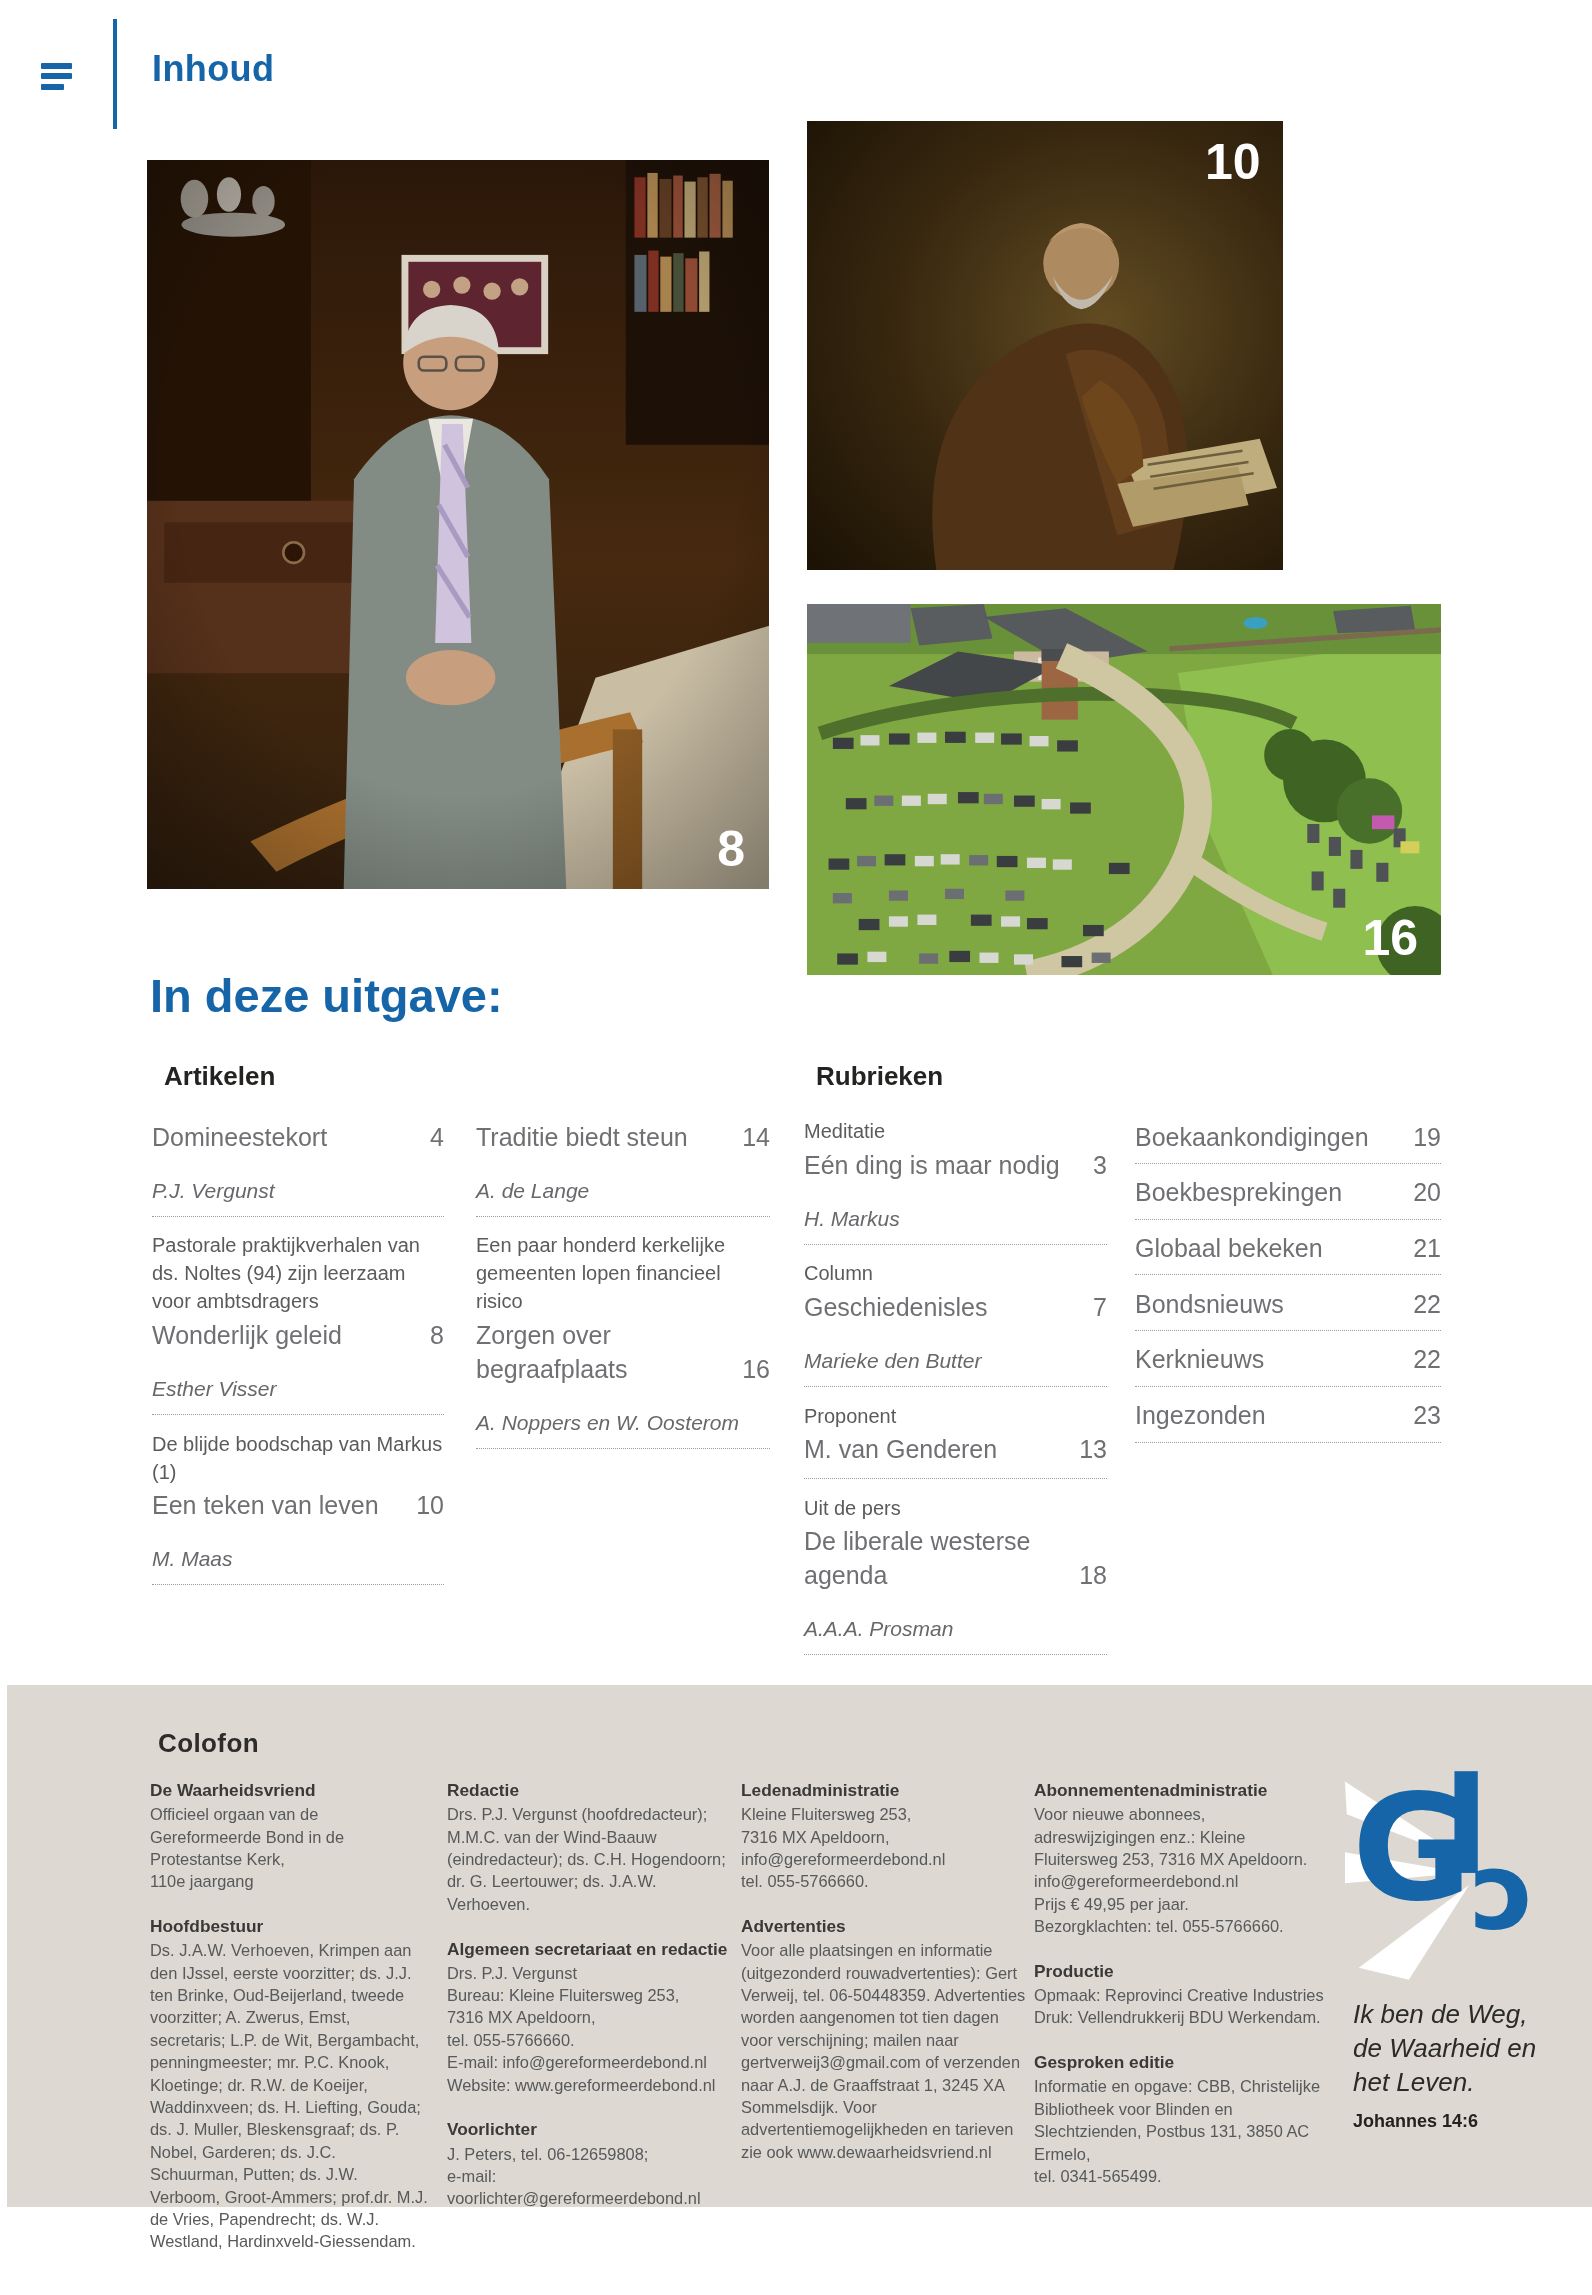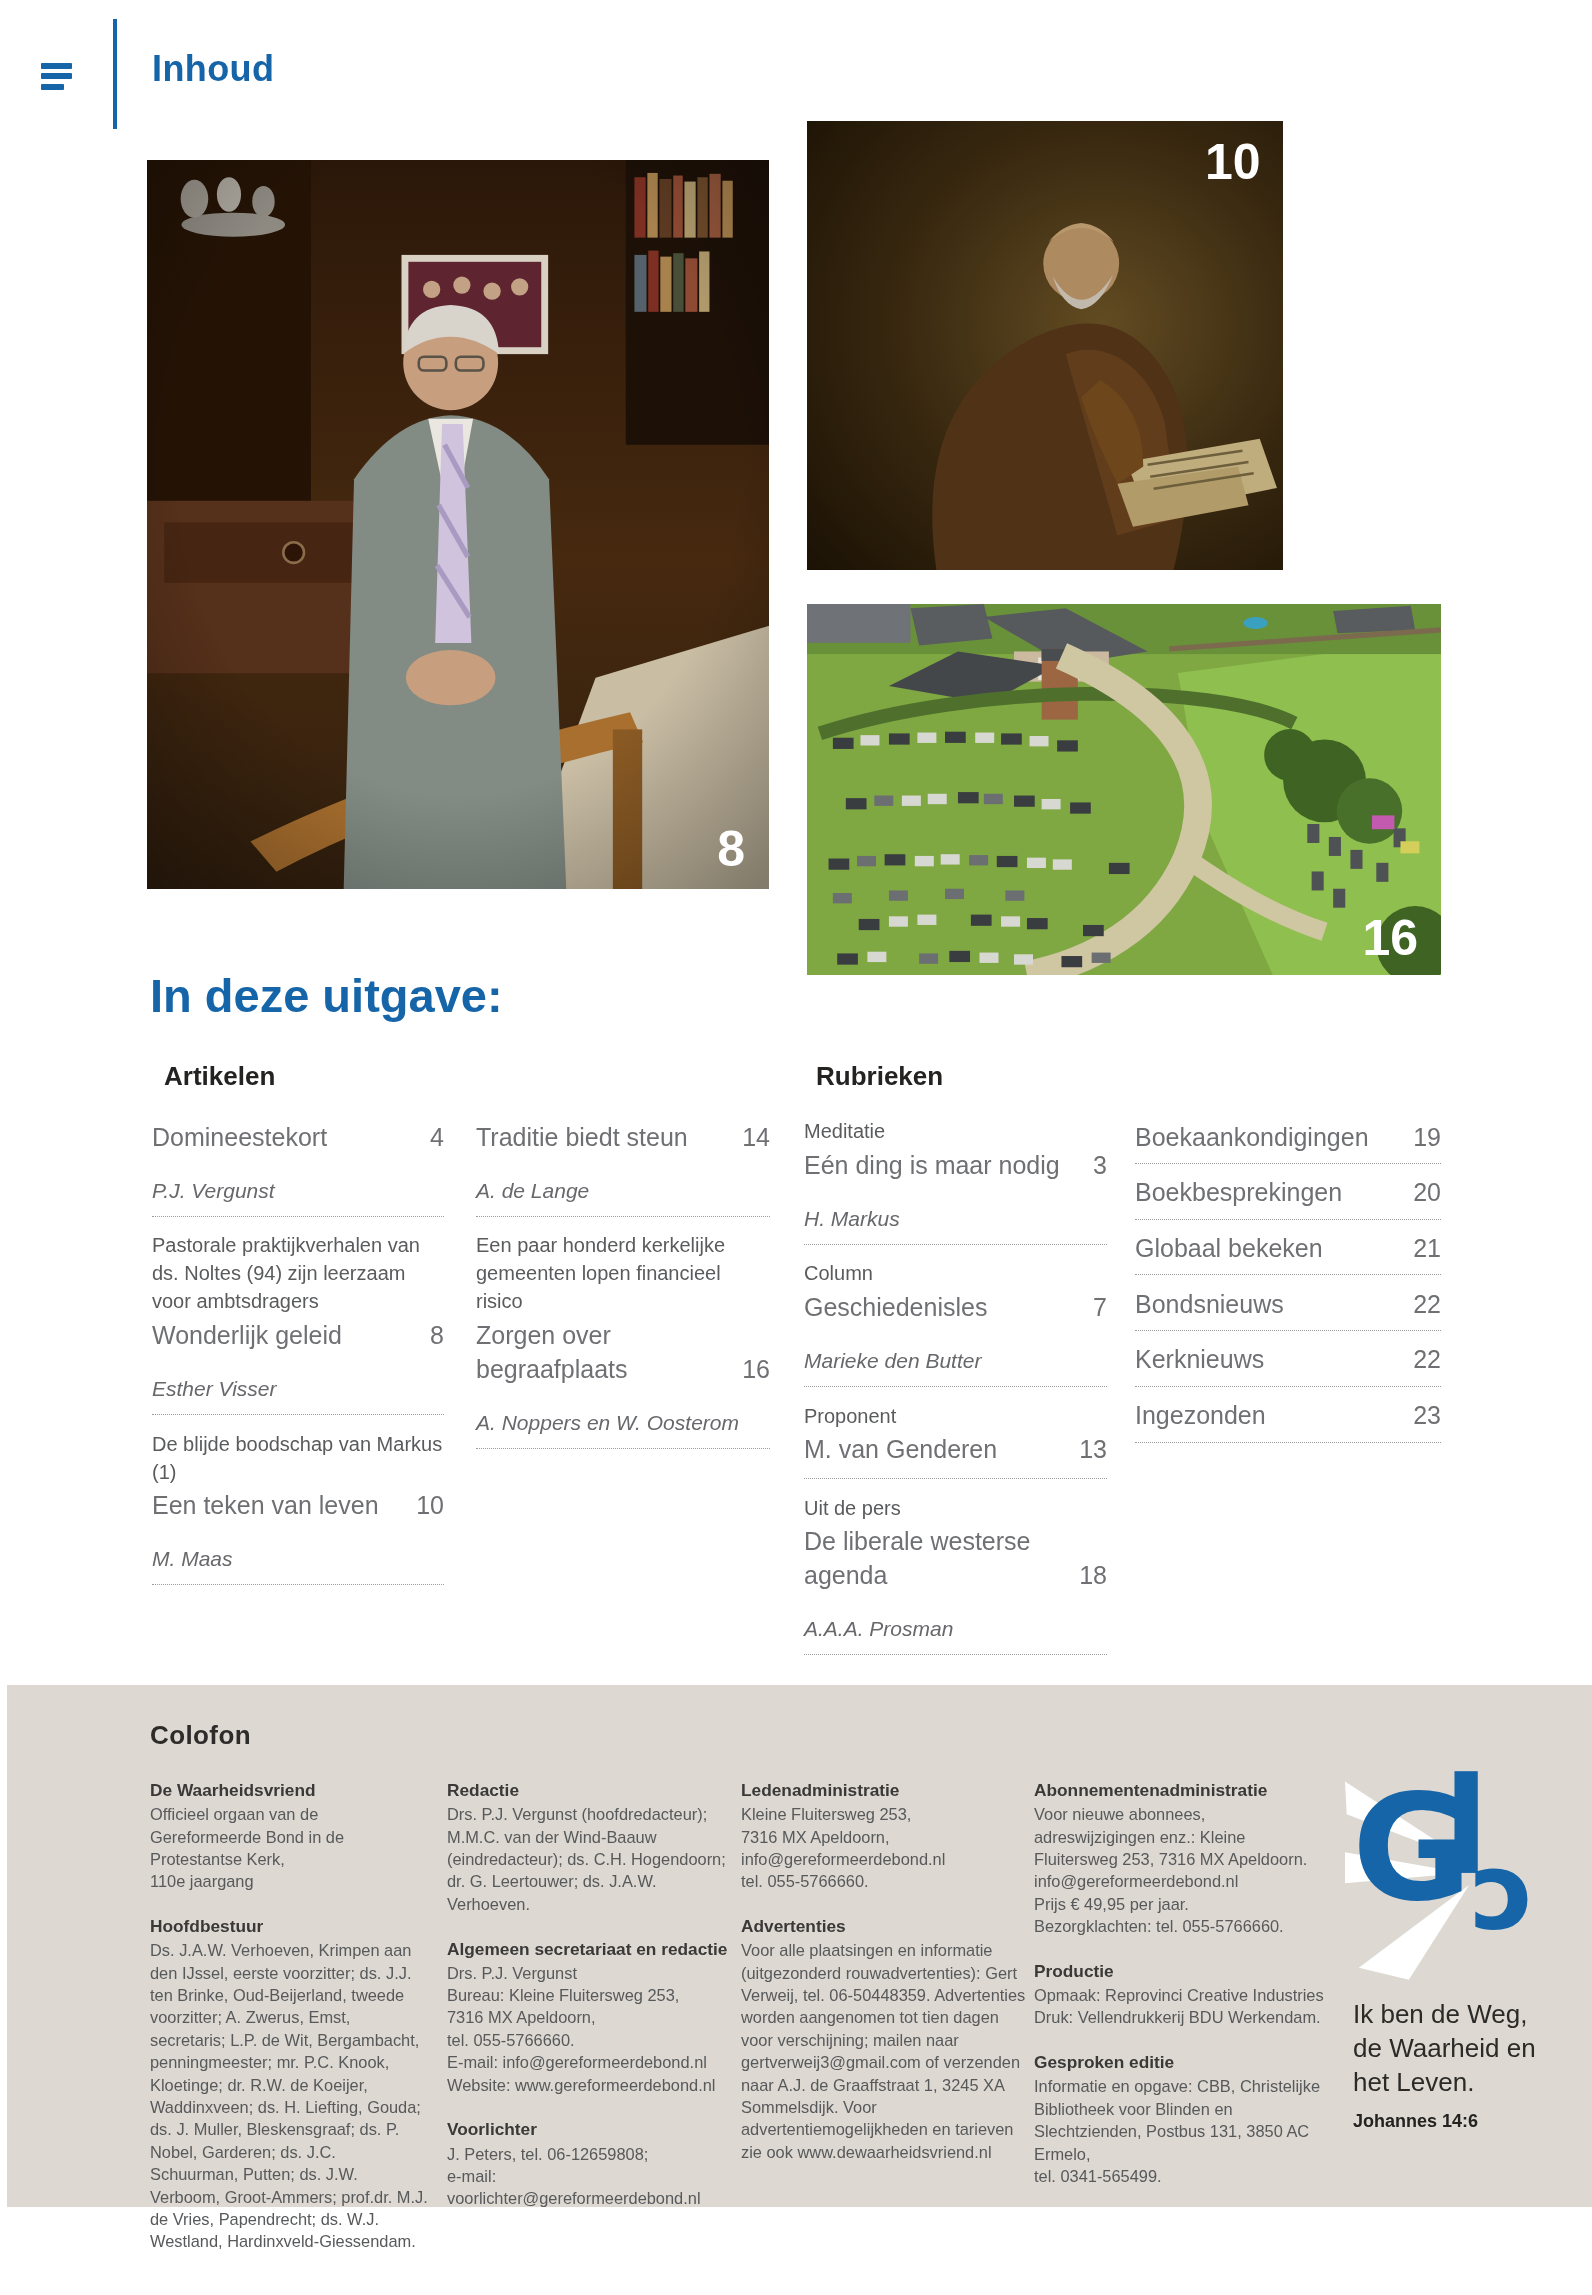--- a/index.html
+++ b/index.html
@@ -41,32 +41,32 @@
   .toc-item{padding-bottom:12px;margin-bottom:14.7px;border-bottom:1.7px dotted #9e9d99;cursor:pointer;}
   .toc-intro{font-size:20px;line-height:28px;color:#5a5b5d;}
   .toc-titlerow{display:flex;justify-content:space-between;align-items:flex-end;margin-top:2.6px;}
   .toc-title{font-size:25px;line-height:34px;color:#6f7073;flex:1;padding-right:8.6px;}
   .toc-page{font-size:25px;line-height:34px;color:#6f7073;}
   .toc-author{font-style:italic;font-size:21px;line-height:26px;color:#67686b;margin-top:24px;}
   #toc-s .toc-item{padding-bottom:9.5px;margin-bottom:11.2px;}
 
   
   #colofon{position:absolute;left:7px;top:1685px;width:1585px;height:522px;background:#ddd8d1;}
-  #colofon-head{position:absolute;left:143px;top:35px;margin:0;font-size:26px;font-weight:bold;color:#2d2c2b;letter-spacing:0.4px;}
+  #colofon-head{position:absolute;left:143px;top:35px;margin:8px;font-size:26px;font-weight:bold;color:#2d2c2b;letter-spacing:0.4px;}
   .cf-col{position:absolute;top:86px;font-size:16.4px;line-height:22.4px;color:#57595b;}
   #cf-1{left:143px;width:278px;}
   #cf-2{left:440px;width:285px;}
   #cf-3{left:734px;width:292px;}
   #cf-4{left:1027px;width:293px;}
   .cf-h{font-weight:bold;color:#3a3938;font-size:17.3px;margin:22.4px 0 0 0;}
   .cf-col .cf-block:first-child .cf-h{margin-top:8px;}
   .cf-p{margin:1.7px 0 0 0;white-space:pre-line;}
 
   #gb-logo{position:absolute;left:1338px;top:86px;width:200px;height:209px;}
-  #quote{position:absolute;left:1346px;top:312px;width:233px;font-size:26px;line-height:34px;color:#2b2a27;white-space:pre-line;}
+  #quote{position:absolute;left:1346px;top:312px;width:233px;font-size:26px;line-height:34px;font-style:italic;color:#2b2a27;white-space:pre-line;}
   #quote-src{position:absolute;left:1346px;top:426px;font-size:18px;font-weight:bold;color:#242322;}
 </style>
 </head>
 <body>
 
 <div id="page">
 
   <div id="menu-icon">
     <span class="bar b1"></span>
     <span class="bar b2"></span>

